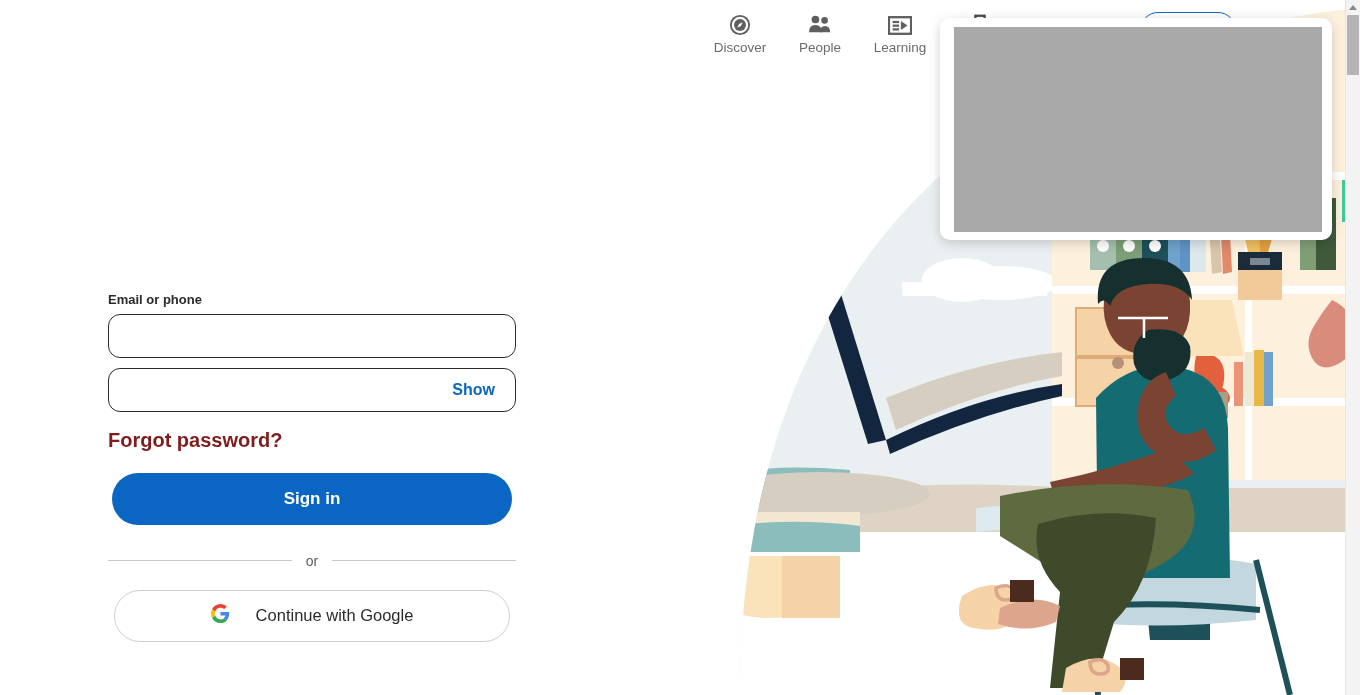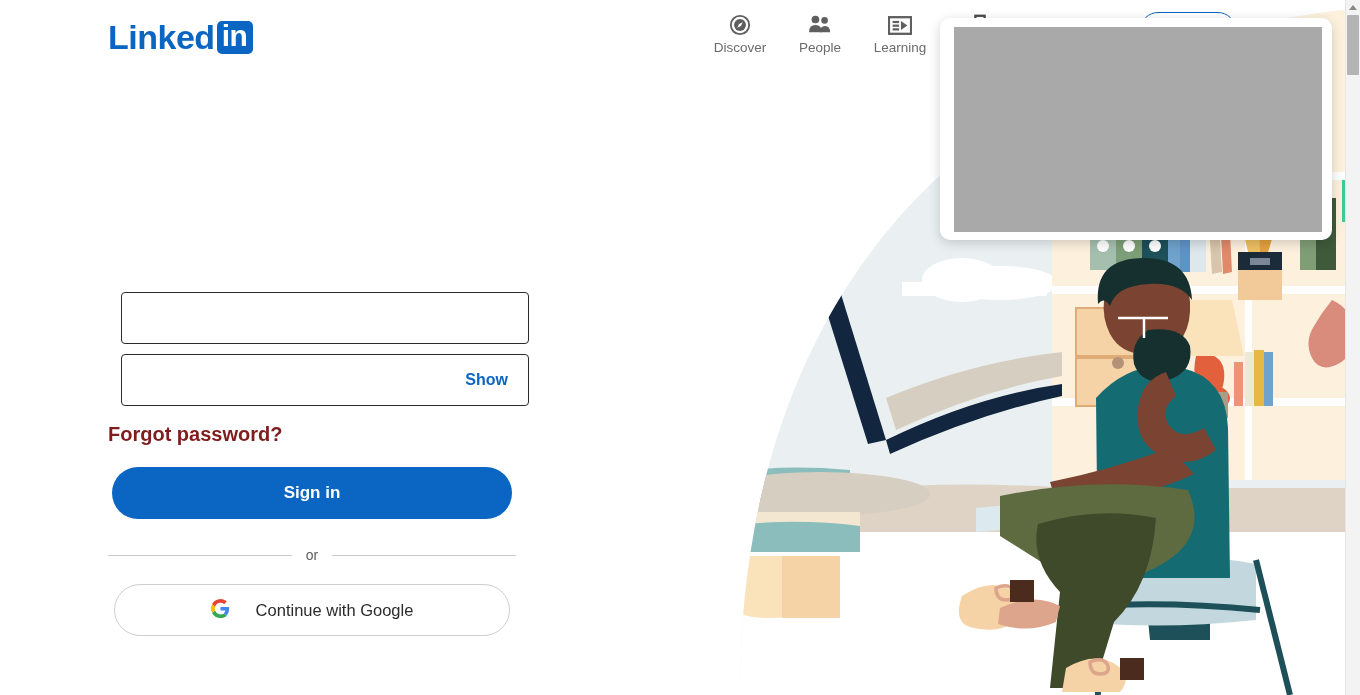--- a/index.html
+++ b/index.html
@@ -149,27 +149,26 @@
   .field-label {
     font-size: 13px;
     font-weight: 600;
     color: #2b2b2b;
     margin-bottom: 6px;
     line-height: 1.2;
   }
   .field-box {
     position: relative;
     width: 408px;
-    height: 52px;
+    height: 44px;
     border: 1px solid #2b2b2b;
-    border-radius: 4px;
+    border-radius: 12px;
     background: #ffffff;
     display: flex;
     align-items: center;
-    margin-left: 13px;
   }
   .field-input {
     border: none;
     outline: none;
     background: transparent;
     width: 100%;
     height: 100%;
     padding: 0 14px;
     font-size: 16px;
     color: #111;
@@ -515,24 +514,20 @@
           <path d="M 128 252 L 186 440 L 168 444 L 110 258 Z" fill="#13263f"></path>
           <path d="M 186 440 q 90 -44 176 -56 l 0 12 q -84 18 -172 58 z" fill="#13263f"></path>
           <path d="M 196 430 q 86 -40 166 -54 l 0 -24 q -90 10 -176 46 z" fill="#d6cec1"></path>
         </g>
       </g>
     </svg>
   </div>
 
   <div id="header">
 
-    <div id="logo">
-      <span class="logo-word">Linked</span>
-        <span class="logo-box">in</span>
-    </div>
 
     <div id="nav">
 
       <div class="nav-item">
         <span class="nav-icon">
           <svg width="22" height="22" viewBox="0 0 24 24">
             <circle cx="12" cy="12" r="10" fill="none" stroke="#5f5f5f" stroke-width="2"></circle>
             <circle cx="12" cy="12" r="6.5" fill="#5f5f5f"></circle>
             <path d="M 15 9 L 11 11 L 9 15 L 13 13 Z" fill="#ffffff"></path>
           </svg>
@@ -579,20 +574,21 @@
 
     <div id="nav-divider"></div>
 
     <div id="join-button">Join now</div>
     <div id="signin-link-top">Sign in</div>
   </div>
 
 
   <div id="form">
 
+    <div class="field-label">Email or phone</div>
     <div class="field-box">
       <input class="field-input" type="text" value="" placeholder="" style="">
     </div>
 
     <div class="field-gap"></div>
 
     <div class="field-box">
       <input class="field-input" type="password" value="" placeholder="" style="">
       <button id="show-password">Show</button>
     </div>

